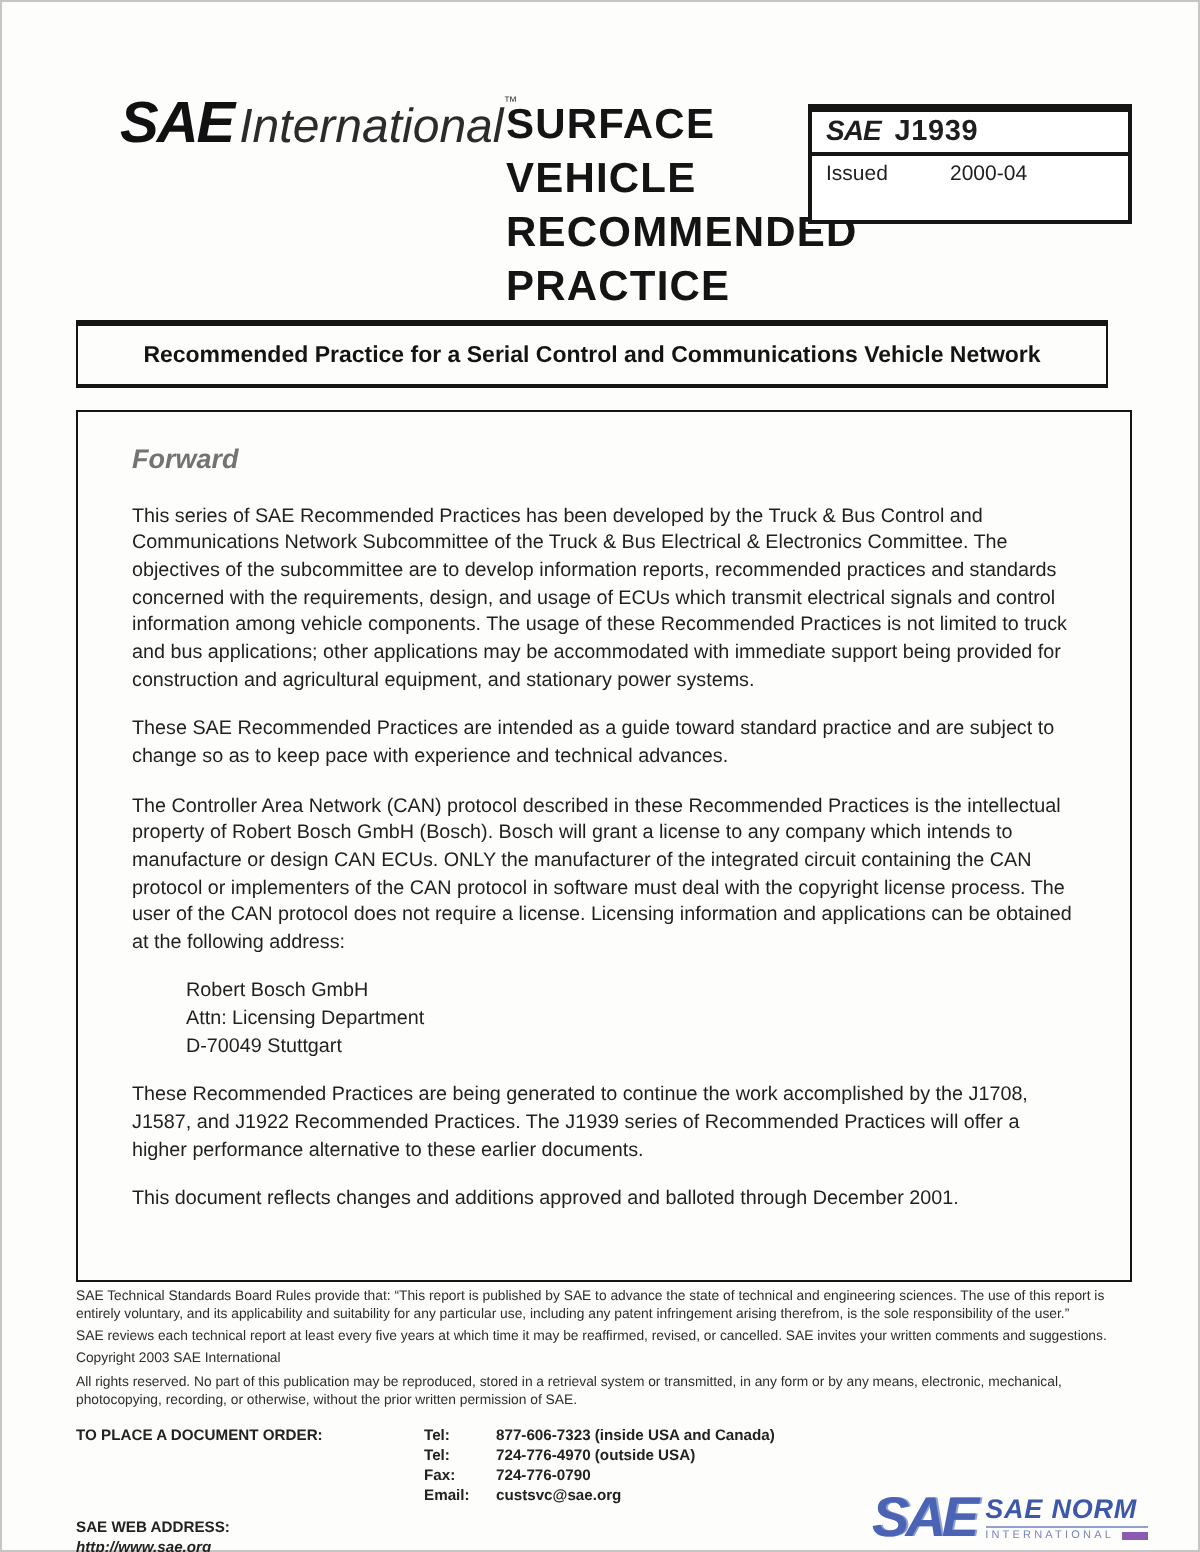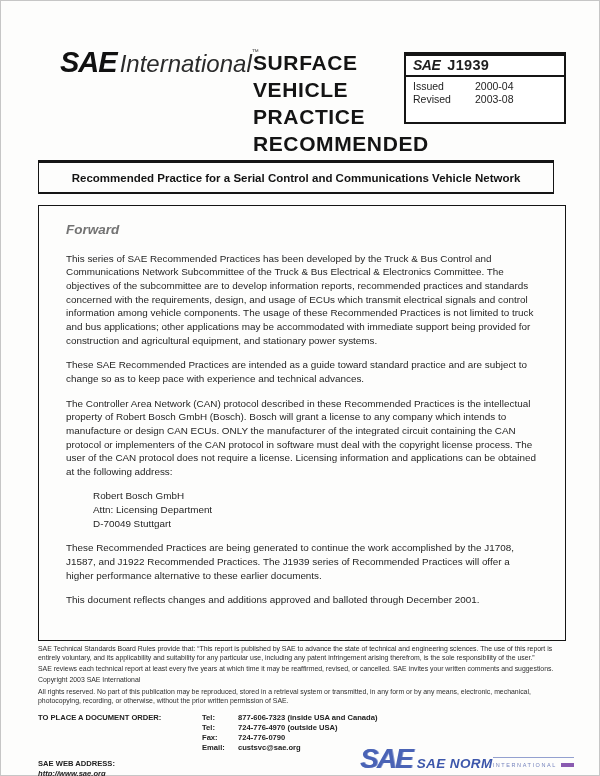--- a/index.html
+++ b/index.html
@@ -45,69 +45,65 @@
   .body-box h2 { font-size:13.5px; font-style:italic; font-weight:bold; margin:2px 0 12px; color:#737373; }
   .body-box p { margin-bottom:11px; }
   .address { margin:0 0 11px 27px; }
 
   
   .footer { position:absolute; left:38px; right:34px; top:645px; font-size:6.9px;
     line-height:1.28; color:#2d2d2d; }
   .fine { margin-bottom:2px; }
   .copyright { margin:3px 0 3px; }
 
-  .order { display:flex; margin-top:7px; font-size:7.6px; font-weight:bold; line-height:1.3; color:#222; }
+  .order { display:flex; margin-top:7px; font-size:7.6px; font-weight:bold; line-height:1.3; color:#222;gap:10px; }
   .order .heading { width:152px; flex:none; }
   .order .row { display:flex;margin-left:12px; }
   .order .row .lbl { width:36px; flex:none; }
 
   .web { display:flex; margin-top:7px; font-size:7.6px; font-weight:bold; color:#222;flex-direction:column; }
   .web .lbl { width:152px; flex:none; }
   .web .url { font-style:italic; }
 
   
   .norm-logo { position:absolute; right:26px; bottom:5px; display:flex; align-items:flex-end; gap:5px; }
   .norm-logo .big-sae { font-size:28px; font-weight:bold; font-style:italic; letter-spacing:-2px;
     line-height:0.85; color:#4a63b5; text-shadow:1px 0 0 #8fa0d4; }
-  .norm-logo .right-col { display:flex; flex-direction:row; }
+  .norm-logo .right-col { display:flex; flex-direction:column; }
   .norm-logo .name { font-size:13.5px; font-weight:bold; font-style:italic; letter-spacing:0.4px; color:#3d57ab; }
   .norm-logo .sub-row { display:flex; align-items:center; gap:4px; border-top:1px solid #93a0cf;
     margin-top:1px; padding-top:1px; }
   .norm-logo .sub { font-size:5.5px; letter-spacing:1.6px; color:#7583bd; }
   .norm-logo .accent { width:13px; height:4px; background:#8a5bb0; }
 </style>
 </head>
 <body>
 
 <div class="page">
 
   <div class="sae-logo">
     <span class="sae">SAE</span><span class="intl">International</span><span class="tm">™</span>
   </div>
 
   <div class="doc-type">
     <span>SURFACE</span>
     <span>VEHICLE</span>
+    <span>RECOMMENDED</span>
     <span>PRACTICE</span>
-    <span>RECOMMENDED</span>
   </div>
 
   <div class="doc-box">
     <div class="num-row">
       <span class="sae">SAE</span>
       <span class="num">J1939</span>
     </div>
     <div class="dates">
       <div class="date-row">
         <span class="lbl">Issued</span>
         <span class="val">2000-04</span>
-      </div>
-      <div class="date-row">
-        <span class="lbl">Revised</span>
-        <span class="val">2003-08</span>
       </div>
     </div>
   </div>
 
   <div class="banner">Recommended Practice for a Serial Control and Communications Vehicle Network</div>
 
   <div class="body-box">
     <h2>Forward</h2>
     <p>This series of SAE Recommended Practices has been developed by the Truck &amp; Bus Control and Communications Network Subcommittee of the Truck &amp; Bus Electrical &amp; Electronics Committee.  The objectives of the subcommittee are to develop information reports, recommended practices and standards concerned with the requirements, design, and usage of ECUs which transmit electrical signals and control information among vehicle components.  The usage of these Recommended Practices is not limited to truck and bus applications; other applications may be accommodated with immediate support being provided for construction and agricultural equipment, and stationary power systems.</p>
     <p>These SAE Recommended Practices are intended as a guide toward standard practice and are subject to change so as to keep pace with experience and technical advances.</p>

